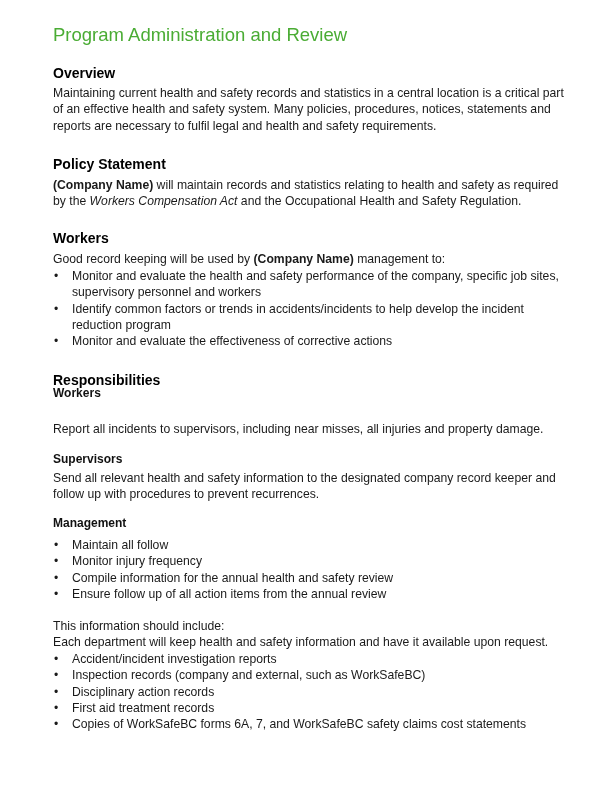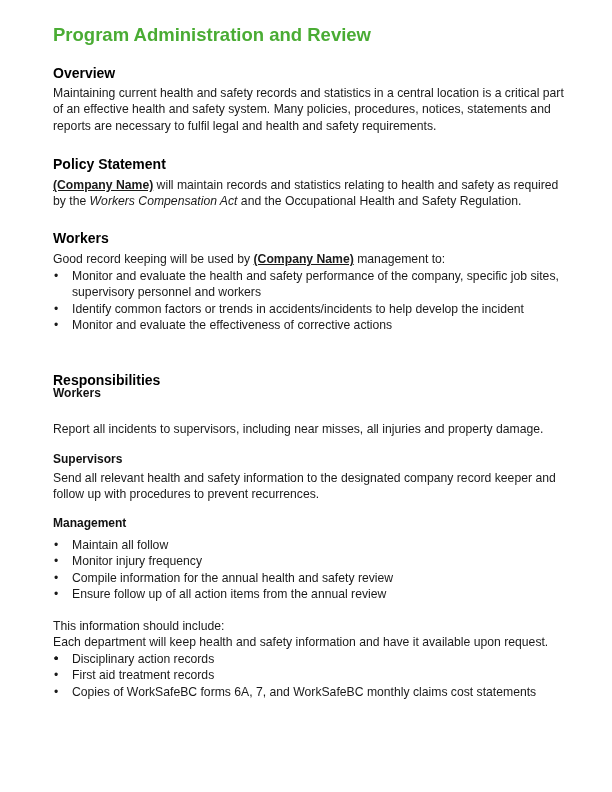--- a/index.html
+++ b/index.html
@@ -1,28 +1,28 @@
 <!DOCTYPE html>
 <html><head>
 <meta charset="utf-8">
 <style>
   html, body { margin: 0; padding: 0; background: #ffffff; }
   body { width: 612px; height: 792px; position: relative; overflow: hidden;
          font-family: "Liberation Sans", sans-serif; color: #1a1a1a; }
   .page { position: absolute; left: 53px; top: 0; width: 510px; }
-  .title { position: absolute; top: 24px; left: 0; font-size: 18.5px; font-weight: bold; color: #4aac34; white-space: nowrap; }
+  .title { position: absolute; top: 24px; left: 0; font-size: 18.5px; font-weight: normal; color: #4aac34; white-space: nowrap; }
   .h2 { position: absolute; left: 0; font-size: 14px; font-weight: bold; color: #000000; white-space: nowrap; }
   .h3 { position: absolute; left: 0; font-size: 12px; font-weight: bold; color: #111; white-space: nowrap; }
   .p { position: absolute; left: 0; font-size: 12.2px; line-height: 16.3px; width: 520px; }
   .line { white-space: nowrap; }
   .ul { position: absolute; left: 0; margin: 0; padding: 0; list-style: none; font-size: 12.2px; line-height: 16.3px; }
   .ul li { position: relative; padding-left: 19px; }
   .ul li .bullet { position: absolute; left: 1px; top: 0; }
   .ul li .line { display: block; }
-  b { font-weight: bold; text-decoration: underline; }
+  b { font-weight: bold; }
   i { font-style: italic; margin-top: 32px; }
 </style>
 </head>
 <body>
 
 <div class="page">
 
   <div class="title">Program Administration and Review</div>
 
   <div class="h2" style="top:65px">Overview</div>
@@ -44,20 +44,21 @@
   </div>
   <ul class="ul" style="top:268px">
     <li>
         <span class="bullet">•</span>
         <span class="line">Monitor and evaluate the health and safety performance of the company, specific job sites,</span>
         <span class="line">supervisory personnel and workers</span>
       </li>
     <li>
         <span class="bullet">•</span>
         <span class="line">Identify common factors or trends in accidents/incidents to help develop the incident</span>
+        <span class="line">reduction program</span>
       </li>
     <li>
         <span class="bullet">•</span>
         <span class="line">Monitor and evaluate the effectiveness of corrective actions</span>
       </li>
   </ul>
 
   <div class="h2" style="top:372px">Responsibilities</div>
 
   <div class="h3" style="top:386px">Workers</div>
@@ -77,20 +78,20 @@
     <li><span class="bullet">•</span><span>Monitor injury frequency</span></li>
     <li><span class="bullet">•</span><span>Compile information for the annual health and safety review</span></li>
     <li><span class="bullet">•</span><span>Ensure follow up of all action items from the annual review</span></li>
   </ul>
 
   <div class="p" style="top:618px">
     <div class="line">This information should include:</div>
     <div class="line">Each department will keep health and safety information and have it available upon request.</div>
   </div>
   <ul class="ul" style="top:651px">
-    <li><span class="bullet">•</span></li>
-    <li><span class="bullet">•</span></li>
+    <li><span class="bullet">•</span><span>Accident/incident investigation reports</span></li>
+    <li><span class="bullet">•</span><span>Inspection records (company and external, such as WorkSafeBC)</span></li>
     <li><span class="bullet">•</span><span>Disciplinary action records</span></li>
     <li><span class="bullet">•</span><span>First aid treatment records</span></li>
-    <li><span class="bullet">•</span><span>Copies of WorkSafeBC forms 6A, 7, and WorkSafeBC monthly claims cost statements</span></li>
+    <li><span class="bullet">•</span><span>Copies of WorkSafeBC forms 6A, 7, and WorkSafeBC safety claims cost statements</span></li>
   </ul>
 
 </div>
 
 </body></html>

